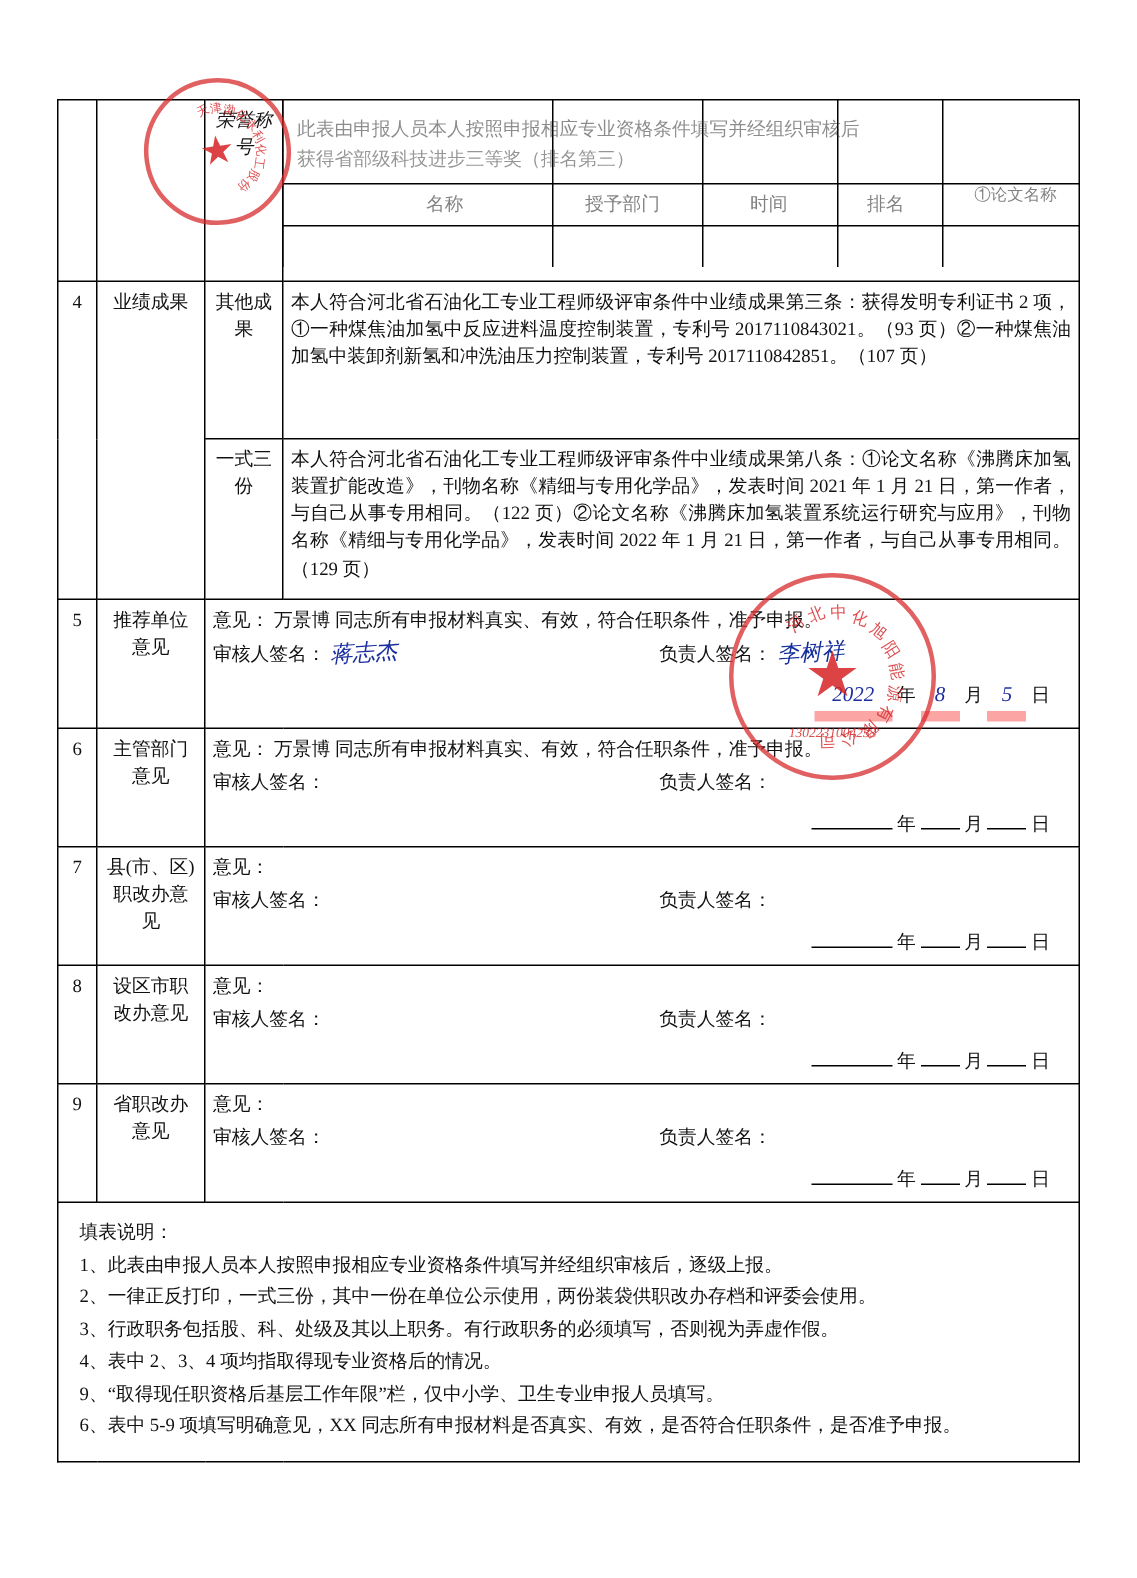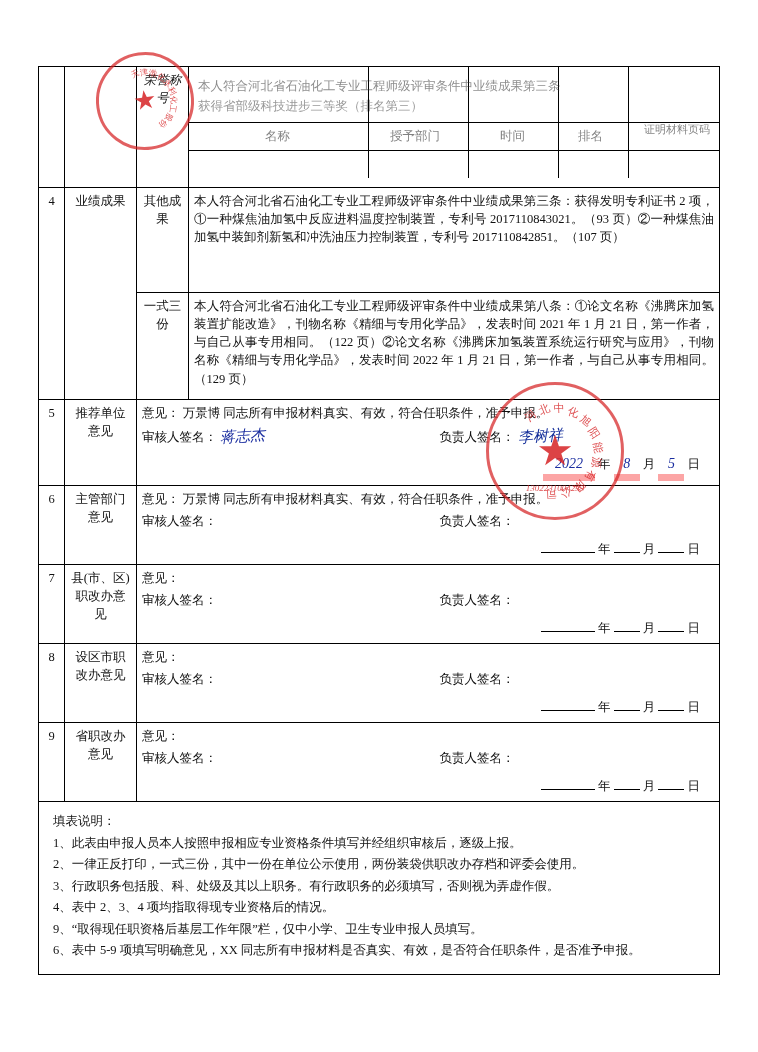--- a/index.html
+++ b/index.html
@@ -394,27 +394,27 @@
     </table>
 
   <div class="faint-head">
     <div class="g" style="left:150px"></div>
     <div class="g" style="left:330px"></div>
     <div class="g" style="left:430px"></div>
     <div class="g" style="left:520px"></div>
     <div class="g" style="left:590px"></div>
     <div class="hr-inner" style="top:56px; left:150px; width:532px;"></div>
     <div class="hr-inner" style="top:84px; left:150px; width:532px;"></div>
-    <div class="line" style="left:160px; top:12px; opacity:0.55;">本人符合河北省石油化工专业工程师级评审条件中业绩成果第三条</div>
+    <div class="line" style="left:160px; top:12px; opacity:0.55;">此表由申报人员本人按照申报相应专业资格条件填写并经组织审核后</div>
     <div class="line" style="left:160px; top:32px; opacity:0.5;">获得省部级科技进步三等奖（排名第三）</div>
-    <div class="line" style="left:227px; top:62px; opacity:0.6;">名称</div>
+    <div class="line" style="left:246px; top:62px; opacity:0.6;">名称</div>
     <div class="line" style="left:352px; top:62px; opacity:0.6;">授予部门</div>
     <div class="line" style="left:462px; top:62px; opacity:0.6;">时间</div>
     <div class="line" style="left:540px; top:62px; opacity:0.6;">排名</div>
-    <div class="line" style="left:604px; top:56px; opacity:0.6; white-space:normal; width:70px; text-align:center; font-size:11px;">证明材料页码</div>
+    <div class="line" style="left:604px; top:56px; opacity:0.6; white-space:normal; width:70px; text-align:center; font-size:11px;">①论文名称</div>
   </div>
 
   <div class="seal seal1">
     <div class="seal-star">★</div>
     <div class="seal-text">
       <span style="transform:rotate(-110deg) translate(34px,0) rotate(90deg)">天</span>
       <span style="transform:rotate(-92deg) translate(34px,0) rotate(90deg)">津</span>
       <span style="transform:rotate(-74deg) translate(34px,0) rotate(90deg)">渤</span>
       <span style="transform:rotate(-56deg) translate(34px,0) rotate(90deg)">化</span>
       <span style="transform:rotate(-38deg) translate(34px,0) rotate(90deg)">永</span>

